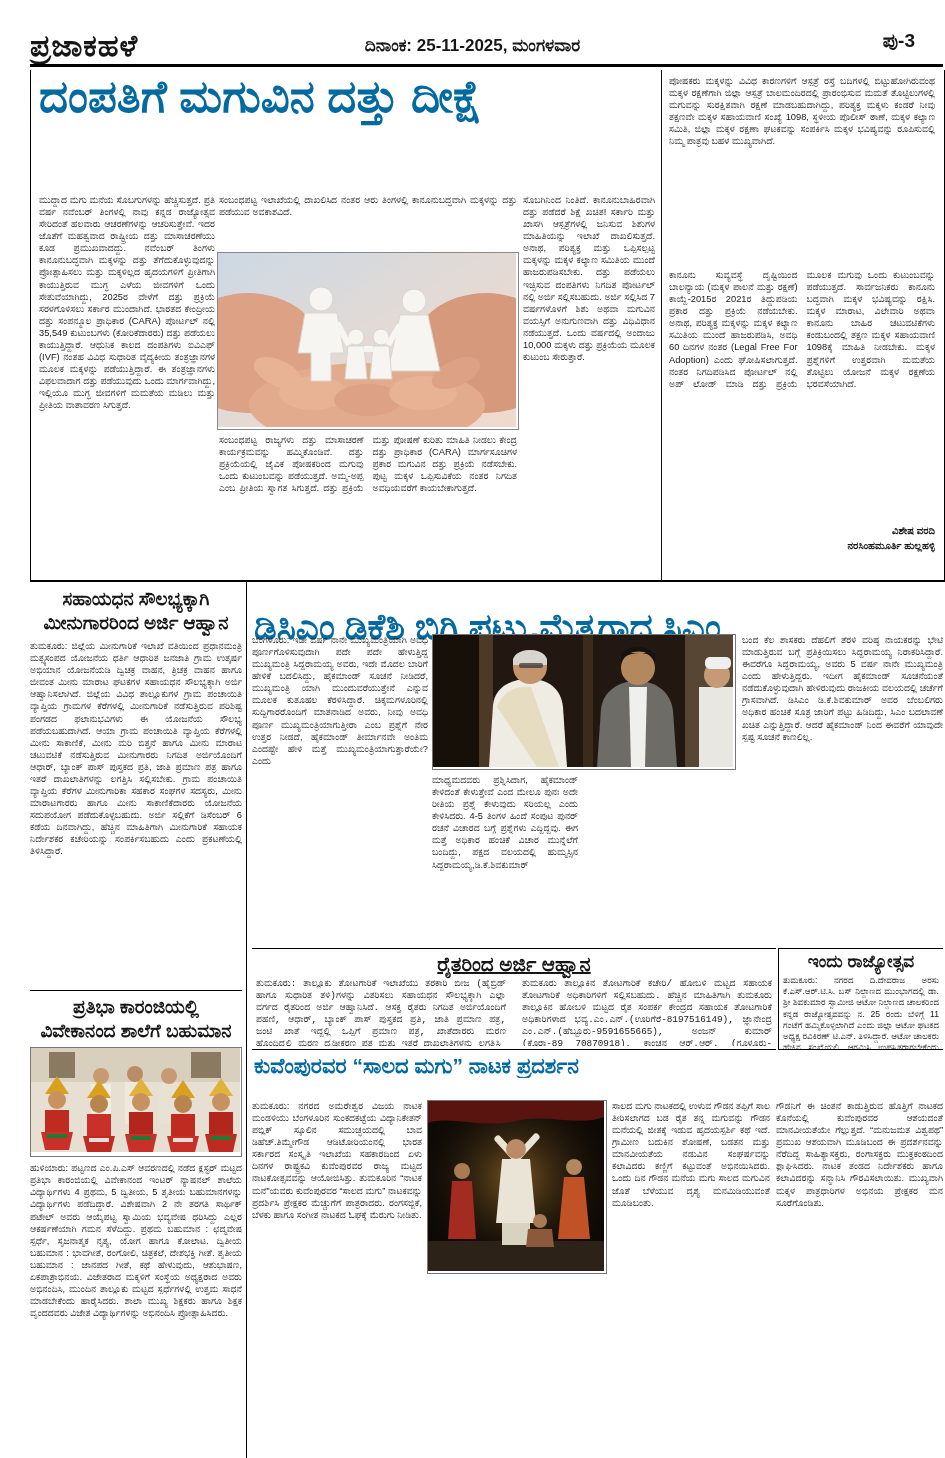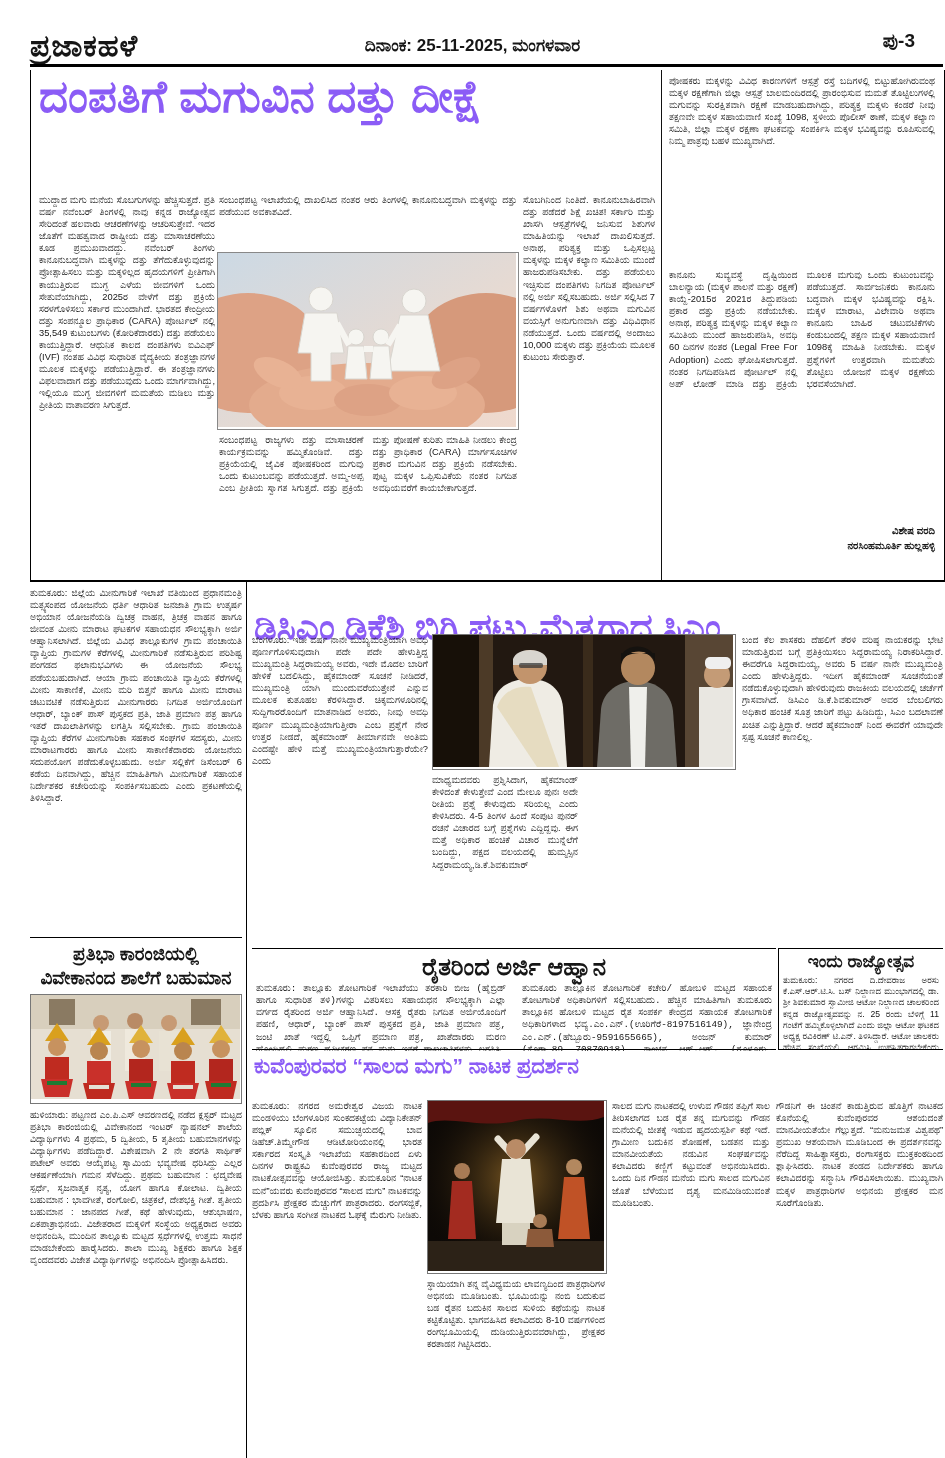--- a/index.html
+++ b/index.html
@@ -7,21 +7,21 @@
         font-family:"Liberation Sans","DejaVu Sans",sans-serif;color:#161616;}
   .abs{position:absolute;}
   
   #masthead{left:30px;top:28px;font-size:30px;font-weight:bold;letter-spacing:1px;font-family:"DejaVu Serif",serif;}
   #dateline{left:0;top:36px;width:945px;text-align:center;font-size:17px;font-weight:bold;}
   #pageno{right:30px;top:30px;font-size:19px;font-weight:bold;}
   #headrule{left:30px;top:64px;width:913px;height:3px;background:#000;}
   
   .body-txt{font-size:9.3px;line-height:1.3;text-align:justify;overflow:hidden;word-break:break-word;}
   .cols2{column-count:2;column-gap:9px;}
-  .red-head{color:#8b5cf6;font-weight:800;line-height:1.13;letter-spacing:0;}
+  .red-head{color:#0369a1;font-weight:800;line-height:1.13;letter-spacing:0;}
   .blk-head{font-weight:bold;text-align:center;line-height:1.3;}
   .rule-h{background:#000;height:1px;}
   
   #lead{left:30px;top:70px;width:913px;height:510px;border-bottom:2px solid #000;border-left:1px solid #000;border-right:1px solid #000;}
   #lead-headline{left:8px;top:2px;width:618px;font-size:45px;}
   #lead-right{left:630px;top:0;width:281px;height:510px;border-left:1px solid #111;padding:5px 7px;box-sizing:border-box;}
   #lead-photo{left:186px;top:182px;width:300px;height:176px;border:1px solid #888;}
   .byline{text-align:right;font-weight:bold;font-size:10px;line-height:1.5;margin-top:6px;}
   
   #rail{left:30px;top:582px;width:217px;height:876px;border-right:1px solid #000;padding-right:4px;box-sizing:border-box;}
@@ -96,20 +96,24 @@
       <div class="body-txt" style="height:188px;">ಪೋಷಕರು ಮಕ್ಕಳನ್ನು ವಿವಿಧ ಕಾರಣಗಳಿಗೆ ಆಸ್ಪತ್ರೆ ರಸ್ತೆ ಬದಿಗಳಲ್ಲಿ ಬಿಟ್ಟುಹೋಗಿರುವಂಥ ಮಕ್ಕಳ ರಕ್ಷಣೆಗಾಗಿ ಜಿಲ್ಲಾ ಆಸ್ಪತ್ರೆ ಬಾಲಮಂದಿರದಲ್ಲಿ ಪ್ರಾರಂಭಿಸುವ ಮಮತೆ ತೊಟ್ಟಿಲುಗಳಲ್ಲಿ ಮಗುವನ್ನು ಸುರಕ್ಷಿತವಾಗಿ ರಕ್ಷಣೆ ಮಾಡಬಹುದಾಗಿದ್ದು, ಪರಿತ್ಯಕ್ತ ಮಕ್ಕಳು ಕಂಡರೆ ನೀವು ತಕ್ಷಣವೇ ಮಕ್ಕಳ ಸಹಾಯವಾಣಿ ಸಂಖ್ಯೆ 1098, ಸ್ಥಳೀಯ ಪೊಲೀಸ್ ಠಾಣೆ, ಮಕ್ಕಳ ಕಲ್ಯಾಣ ಸಮಿತಿ, ಜಿಲ್ಲಾ ಮಕ್ಕಳ ರಕ್ಷಣಾ ಘಟಕವನ್ನು ಸಂಪರ್ಕಿಸಿ ಮಕ್ಕಳ ಭವಿಷ್ಯವನ್ನು ರೂಪಿಸುವಲ್ಲಿ ನಿಮ್ಮ ಪಾತ್ರವು ಬಹಳ ಮುಖ್ಯವಾಗಿದೆ.</div>
       <div class="body-txt cols2" style="height:248px;margin-top:6px;">ಕಾನೂನು ಸುವ್ಯವಸ್ಥೆ ದೃಷ್ಟಿಯಿಂದ ಬಾಲನ್ಯಾಯ (ಮಕ್ಕಳ ಪಾಲನೆ ಮತ್ತು ರಕ್ಷಣೆ) ಕಾಯ್ದೆ-2015ರ 2021ರ ತಿದ್ದುಪಡಿಯ ಪ್ರಕಾರ ದತ್ತು ಪ್ರಕ್ರಿಯೆ ನಡೆಯಬೇಕು. ಅನಾಥ, ಪರಿತ್ಯಕ್ತ ಮಕ್ಕಳನ್ನು ಮಕ್ಕಳ ಕಲ್ಯಾಣ ಸಮಿತಿಯ ಮುಂದೆ ಹಾಜರುಪಡಿಸಿ, ಅವಧಿ 60 ದಿನಗಳ ನಂತರ (Legal Free For Adoption) ಎಂದು ಘೋಷಿಸಲಾಗುತ್ತದೆ. ನಂತರ ನಿಗದಿಪಡಿಸಿದ ಪೋರ್ಟಲ್ ನಲ್ಲಿ ಅಪ್ ಲೋಡ್ ಮಾಡಿ ದತ್ತು ಪ್ರಕ್ರಿಯೆ ಮೂಲಕ ಮಗುವು ಒಂದು ಕುಟುಂಬವನ್ನು ಪಡೆಯುತ್ತದೆ. ಸಾರ್ವಜನಿಕರು ಕಾನೂನು ಬದ್ಧವಾಗಿ ಮಕ್ಕಳ ಭವಿಷ್ಯವನ್ನು ರಕ್ಷಿಸಿ. ಮಕ್ಕಳ ಮಾರಾಟ, ವಿಲೇವಾರಿ ಅಥವಾ ಕಾನೂನು ಬಾಹಿರ ಚಟುವಟಿಕೆಗಳು ಕಂಡುಬಂದಲ್ಲಿ ತಕ್ಷಣ ಮಕ್ಕಳ ಸಹಾಯವಾಣಿ 1098ಕ್ಕೆ ಮಾಹಿತಿ ನೀಡಬೇಕು. ಮಕ್ಕಳ ಪ್ರಶ್ನೆಗಳಿಗೆ ಉತ್ತರವಾಗಿ ಮಮತೆಯ ತೊಟ್ಟಿಲು ಯೋಜನೆ ಮಕ್ಕಳ ರಕ್ಷಣೆಯ ಭರವಸೆಯಾಗಿದೆ.</div>
       <div class="byline">
         <div>ವಿಶೇಷ ವರದಿ</div>
         <div>ನರಸಿಂಹಮೂರ್ತಿ ಹುಲ್ಲಹಳ್ಳಿ</div>
       </div>
     </div>
   </div>
 
   <div class="abs" id="rail">
+    <div class="blk-head" style="font-size:18.5px;padding-top:5px;">
+      <div>ಸಹಾಯಧನ ಸೌಲಭ್ಯಕ್ಕಾಗಿ</div>
+      <div>ಮೀನುಗಾರರಿಂದ ಅರ್ಜಿ ಆಹ್ವಾನ</div>
+    </div>
     <div class="body-txt" style="height:346px;margin-top:5px;">ತುಮಕೂರು: ಜಿಲ್ಲೆಯ ಮೀನುಗಾರಿಕೆ ಇಲಾಖೆ ವತಿಯಿಂದ ಪ್ರಧಾನಮಂತ್ರಿ ಮತ್ಸ್ಯಸಂಪದ ಯೋಜನೆಯ ಧರ್ತಿ ಆಧಾರಿತ ಜನಜಾತಿ ಗ್ರಾಮ ಉತ್ಕರ್ಷ ಅಭಿಯಾನ ಯೋಜನೆಯಡಿ ದ್ವಿಚಕ್ರ ವಾಹನ, ತ್ರಿಚಕ್ರ ವಾಹನ ಹಾಗೂ ಜೀವಂತ ಮೀನು ಮಾರಾಟ ಘಟಕಗಳ ಸಹಾಯಧನ ಸೌಲಭ್ಯಕ್ಕಾಗಿ ಅರ್ಜಿ ಆಹ್ವಾನಿಸಲಾಗಿದೆ. ಜಿಲ್ಲೆಯ ವಿವಿಧ ತಾಲ್ಲೂಕುಗಳ ಗ್ರಾಮ ಪಂಚಾಯಿತಿ ವ್ಯಾಪ್ತಿಯ ಗ್ರಾಮಗಳ ಕೆರೆಗಳಲ್ಲಿ ಮೀನುಗಾರಿಕೆ ನಡೆಸುತ್ತಿರುವ ಪರಿಶಿಷ್ಟ ಪಂಗಡದ ಫಲಾನುಭವಿಗಳು ಈ ಯೋಜನೆಯ ಸೌಲಭ್ಯ ಪಡೆಯಬಹುದಾಗಿದೆ. ಆಯಾ ಗ್ರಾಮ ಪಂಚಾಯಿತಿ ವ್ಯಾಪ್ತಿಯ ಕೆರೆಗಳಲ್ಲಿ ಮೀನು ಸಾಕಾಣಿಕೆ, ಮೀನು ಮರಿ ಬಿತ್ತನೆ ಹಾಗೂ ಮೀನು ಮಾರಾಟ ಚಟುವಟಿಕೆ ನಡೆಸುತ್ತಿರುವ ಮೀನುಗಾರರು ನಿಗದಿತ ಅರ್ಜಿಯೊಂದಿಗೆ ಆಧಾರ್, ಬ್ಯಾಂಕ್ ಪಾಸ್ ಪುಸ್ತಕದ ಪ್ರತಿ, ಜಾತಿ ಪ್ರಮಾಣ ಪತ್ರ ಹಾಗೂ ಇತರೆ ದಾಖಲಾತಿಗಳನ್ನು ಲಗತ್ತಿಸಿ ಸಲ್ಲಿಸಬೇಕು. ಗ್ರಾಮ ಪಂಚಾಯಿತಿ ವ್ಯಾಪ್ತಿಯ ಕೆರೆಗಳ ಮೀನುಗಾರಿಕಾ ಸಹಕಾರ ಸಂಘಗಳ ಸದಸ್ಯರು, ಮೀನು ಮಾರಾಟಗಾರರು ಹಾಗೂ ಮೀನು ಸಾಕಾಣಿಕೆದಾರರು ಯೋಜನೆಯ ಸದುಪಯೋಗ ಪಡೆದುಕೊಳ್ಳಬಹುದು. ಅರ್ಜಿ ಸಲ್ಲಿಕೆಗೆ ಡಿಸೆಂಬರ್ 6 ಕಡೆಯ ದಿನವಾಗಿದ್ದು, ಹೆಚ್ಚಿನ ಮಾಹಿತಿಗಾಗಿ ಮೀನುಗಾರಿಕೆ ಸಹಾಯಕ ನಿರ್ದೇಶಕರ ಕಚೇರಿಯನ್ನು ಸಂಪರ್ಕಿಸಬಹುದು ಎಂದು ಪ್ರಕಟಣೆಯಲ್ಲಿ ತಿಳಿಸಿದ್ದಾರೆ.</div>
     <div class="rule-h" style="margin:4px 0;"></div>
     <div class="blk-head" style="font-size:18.5px;">
       <div>ಪ್ರತಿಭಾ ಕಾರಂಜಿಯಲ್ಲಿ</div>
       <div>ವಿವೇಕಾನಂದ ಶಾಲೆಗೆ ಬಹುಮಾನ</div>
     </div>
 
     <div class="photo-frame" style="margin-top:4px;">
       <svg width="209" height="104" viewBox="0 0 209 104">
         <rect width="209" height="104" fill="#e6dfd2"></rect>
@@ -199,21 +203,21 @@
           <path d="M188,28 C188,14 220,12 222,26 L222,22 C216,8 192,8 188,22 Z" fill="#15120f"></path>
           <path d="M188,28 C190,16 218,14 222,26 L222,18 L188,18 Z" fill="#15120f"></path>
         </g>
       </svg>
     </div>
     <div class="abs body-txt" style="left:180px;top:192px;width:146px;height:172px;">ಮಾಧ್ಯಮದವರು ಪ್ರಶ್ನಿಸಿದಾಗ, ಹೈಕಮಾಂಡ್ ಕೇಳಿದಂತೆ ಕೇಳುತ್ತೇವೆ ಎಂದ ಮೇಲೂ ಪುನಃ ಅದೇ ರೀತಿಯ ಪ್ರಶ್ನೆ ಕೇಳುವುದು ಸರಿಯಲ್ಲ ಎಂದು ಕೇಳಿಸಿದರು. 4-5 ತಿಂಗಳ ಹಿಂದೆ ಸಂಪುಟ ಪುನರ್ ರಚನೆ ವಿಚಾರದ ಬಗ್ಗೆ ಪ್ರಶ್ನೆಗಳು ಎದ್ದಿದ್ದವು. ಈಗ ಮತ್ತೆ ಅಧಿಕಾರ ಹಂಚಿಕೆ ವಿಚಾರ ಮುನ್ನೆಲೆಗೆ ಬಂದಿದ್ದು, ಪಕ್ಷದ ವಲಯದಲ್ಲಿ ಹುಮ್ಮಸ್ಸಿನ ಸಿದ್ದರಾಮಯ್ಯ,ಡಿ.ಕೆ.ಶಿವಕುಮಾರ್</div>
     <div class="abs body-txt" style="left:490px;top:52px;width:201px;height:312px;">ಬಂದ ಕೆಲ ಶಾಸಕರು ದೆಹಲಿಗೆ ತೆರಳಿ ವರಿಷ್ಠ ನಾಯಕರನ್ನು ಭೇಟಿ ಮಾಡುತ್ತಿರುವ ಬಗ್ಗೆ ಪ್ರತಿಕ್ರಿಯಿಸಲು ಸಿದ್ದರಾಮಯ್ಯ ನಿರಾಕರಿಸಿದ್ದಾರೆ. ಈವರೆಗೂ ಸಿದ್ದರಾಮಯ್ಯ, ಅವರು 5 ವರ್ಷ ನಾನೇ ಮುಖ್ಯಮಂತ್ರಿ ಎಂದು ಹೇಳುತ್ತಿದ್ದರು. ಇದೀಗ ಹೈಕಮಾಂಡ್ ಸೂಚನೆಯಂತೆ ನಡೆದುಕೊಳ್ಳುವುದಾಗಿ ಹೇಳಿರುವುದು ರಾಜಕೀಯ ವಲಯದಲ್ಲಿ ಚರ್ಚೆಗೆ ಗ್ರಾಸವಾಗಿದೆ. ಡಿಸಿಎಂ ಡಿ.ಕೆ.ಶಿವಕುಮಾರ್ ಅವರ ಬೆಂಬಲಿಗರು ಅಧಿಕಾರ ಹಂಚಿಕೆ ಸೂತ್ರ ಜಾರಿಗೆ ಪಟ್ಟು ಹಿಡಿದಿದ್ದು, ಸಿಎಂ ಬದಲಾವಣೆ ಖಚಿತ ಎನ್ನುತ್ತಿದ್ದಾರೆ. ಆದರೆ ಹೈಕಮಾಂಡ್ ನಿಂದ ಈವರೆಗೆ ಯಾವುದೇ ಸ್ಪಷ್ಟ ಸೂಚನೆ ಕಾಣಲಿಲ್ಲ.</div>
   </div>
 
   <div class="abs" id="farmers">
-    <div class="blk-head" style="font-size:24px;">ರೈತರಿಂದ ಅರ್ಜಿ ಆಹ್ವಾನ</div>
+    <div class="blk-head" style="font-size:20px;text-decoration:underline;">ರೈತರಿಂದ ಅರ್ಜಿ ಆಹ್ವಾನ</div>
     <div style="display:flex;gap:16px;margin-top:1px;font-family:Liberation Mono, monospace;">
       <div class="body-txt" style="width:50%;height:68px;">ತುಮಕೂರು: ತಾಲ್ಲೂಕು ತೋಟಗಾರಿಕೆ ಇಲಾಖೆಯು ತರಕಾರಿ ಬೀಜ (ಹೈಬ್ರಿಡ್ ಹಾಗೂ ಸುಧಾರಿತ ತಳಿ)ಗಳನ್ನು ವಿತರಿಸಲು ಸಹಾಯಧನ ಸೌಲಭ್ಯಕ್ಕಾಗಿ ಎಲ್ಲಾ ವರ್ಗದ ರೈತರಿಂದ ಅರ್ಜಿ ಆಹ್ವಾನಿಸಿದೆ. ಆಸಕ್ತ ರೈತರು ನಿಗದಿತ ಅರ್ಜಿಯೊಂದಿಗೆ ಪಹಣಿ, ಆಧಾರ್, ಬ್ಯಾಂಕ್ ಪಾಸ್ ಪುಸ್ತಕದ ಪ್ರತಿ, ಜಾತಿ ಪ್ರಮಾಣ ಪತ್ರ, ಜಂಟಿ ಖಾತೆ ಇದ್ದಲ್ಲಿ ಒಪ್ಪಿಗೆ ಪ್ರಮಾಣ ಪತ್ರ, ಖಾತೆದಾರರು ಮರಣ ಹೊಂದಿದ್ದಲ್ಲಿ ಮರಣ ದೃಢೀಕರಣ ಪತ್ರ ಮತ್ತು ಇತರೆ ದಾಖಲಾತಿಗಳನ್ನು ಲಗತ್ತಿಸಿ</div>
       <div class="body-txt" style="width:50%;height:68px;">ತುಮಕೂರು ತಾಲ್ಲೂಕಿನ ತೋಟಗಾರಿಕೆ ಕಚೇರಿ/ ಹೋಬಳಿ ಮಟ್ಟದ ಸಹಾಯಕ ತೋಟಗಾರಿಕೆ ಅಧಿಕಾರಿಗಳಿಗೆ ಸಲ್ಲಿಸಬಹುದು. ಹೆಚ್ಚಿನ ಮಾಹಿತಿಗಾಗಿ ತುಮಕೂರು ತಾಲ್ಲೂಕಿನ ಹೋಬಳಿ ಮಟ್ಟದ ರೈತ ಸಂಪರ್ಕ ಕೇಂದ್ರದ ಸಹಾಯಕ ತೋಟಗಾರಿಕೆ ಅಧಿಕಾರಿಗಳಾದ ಭವ್ಯ.ಎಂ.ಎನ್.(ಊರಿಗೆರೆ-8197516149), ಜ್ಞಾನೇಂದ್ರ ಎಂ.ಎನ್.(ಹೆಬ್ಬೂರು-9591655665), ಅಂಜನ್ ಕುಮಾರ್ (ಕೊರಾ-89 70870918), ಕಾಂಚನ ಆರ್.ಆರ್. (ಗೂಳೂರು- 7338242328) ಸಂಪರ್ಕಿಸಿ</div>
     </div>
   </div>
 
   <div class="abs" id="raj">
     <div class="blk-head" style="font-size:17px;">ಇಂದು ರಾಜ್ಯೋತ್ಸವ</div>
     <div class="body-txt" style="height:74px;margin-top:2px;font-size:8.6px;">ತುಮಕೂರು: ನಗರದ ದಿ.ದೇವರಾಜ ಅರಸು ಕೆ.ಎಸ್.ಆರ್.ಟಿ.ಸಿ. ಬಸ್ ನಿಲ್ದಾಣದ ಮುಂಭಾಗದಲ್ಲಿ ಡಾ. ಶ್ರೀ ಶಿವಕುಮಾರ ಸ್ವಾಮೀಜಿ ಆಟೋ ನಿಲ್ದಾಣದ ಚಾಲಕರಿಂದ ಕನ್ನಡ ರಾಜ್ಯೋತ್ಸವವನ್ನು ನ. 25 ರಂದು ಬೆಳಿಗ್ಗೆ 11 ಗಂಟೆಗೆ ಹಮ್ಮಿಕೊಳ್ಳಲಾಗಿದೆ ಎಂದು ಜಿಲ್ಲಾ ಆಟೋ ಘಟಕದ ಅಧ್ಯಕ್ಷ ರವಿಕಿರಣ್ ಟಿ.ಎನ್. ತಿಳಿಸಿದ್ದಾರೆ. ಆಟೋ ಚಾಲಕರು ಹೆಚ್ಚಿನ ಸಂಖ್ಯೆಯಲ್ಲಿ ಆಗಮಿಸಿ ಉಪಸ್ಥಿತರಾಗಬೇಕೆಂದು ಉಪಾಧ್ಯಕ್ಷರುಗಳಾದ ಅಂಥ್ರಸ್ ಪಾಷಾ, ಸೌಮ್ಯ ಆಲಿಂ ಪ್ರಕಟಣೆಯಲ್ಲಿ ಮನವಿ ಮಾಡಿದ್ದಾರೆ.</div>
   </div>
@@ -249,18 +253,17 @@
             <circle cx="146" cy="66" r="8" fill="#b3885f"></circle>
             <path d="M136,76 L156,76 L162,138 L130,138 Z" fill="#c05226"></path>
           </g>
 
         <g>
             <circle cx="112" cy="120" r="7" fill="#a87b55"></circle>
             <path d="M100,128 L124,128 L126,146 L98,146 Z" fill="#8c5a3a"></path>
           </g>
       </svg>
     </div>
-    <div class="abs body-txt" style="left:175px;top:226px;width:178px;height:178px;">ಸ್ಥಾಯಿಯಾಗಿ ತನ್ನ ವೈವಿಧ್ಯಮಯ ಲಾವಣ್ಯದಿಂದ ಪಾತ್ರಧಾರಿಗಳ ಅಭಿನಯ ಮೂಡಿಬಂತು. ಭೂಮಿಯನ್ನು ನಂಬಿ ಬದುಕುವ ಬಡ ರೈತನ ಬದುಕಿನ ಸಾಲದ ಸುಳಿಯ ಕಥೆಯನ್ನು ನಾಟಕ ಕಟ್ಟಿಕೊಟ್ಟಿತು. ಭಾಗವಹಿಸಿದ ಕಲಾವಿದರು 8-10 ವರ್ಷಗಳಿಂದ ರಂಗಭೂಮಿಯಲ್ಲಿ ದುಡಿಯುತ್ತಿರುವವರಾಗಿದ್ದು, ಪ್ರೇಕ್ಷಕರ ಕರತಾಡನ ಗಿಟ್ಟಿಸಿದರು.</div>
     <div class="abs body-txt" style="left:360px;top:48px;width:158px;height:356px;">ಸಾಲದ ಮಗು ನಾಟಕದಲ್ಲಿ ಉಳುವ ಗೌಡನ ತಪ್ಪಿಗೆ ಸಾಲ ತೀರಿಸಲಾಗದ ಬಡ ರೈತ ತನ್ನ ಮಗುವನ್ನು ಗೌಡನ ಮನೆಯಲ್ಲಿ ಜೀತಕ್ಕೆ ಇಡುವ ಹೃದಯಸ್ಪರ್ಶಿ ಕಥೆ ಇದೆ. ಗ್ರಾಮೀಣ ಬದುಕಿನ ಶೋಷಣೆ, ಬಡತನ ಮತ್ತು ಮಾನವೀಯತೆಯ ನಡುವಿನ ಸಂಘರ್ಷವನ್ನು ಕಲಾವಿದರು ಕಣ್ಣಿಗೆ ಕಟ್ಟುವಂತೆ ಅಭಿನಯಿಸಿದರು. ಒಂದು ದಿನ ಗೌಡನ ಮನೆಯ ಮಗು ಸಾಲದ ಮಗುವಿನ ಜೊತೆ ಬೆಳೆಯುವ ದೃಶ್ಯ ಮನಮಿಡಿಯುವಂತೆ ಮೂಡಿಬಂತು.</div>
     <div class="abs body-txt" style="left:524px;top:48px;width:167px;height:356px;">ಗೌಡನಿಗೆ ಈ ಚಿಂತನೆ ಕಾಡುತ್ತಿರುವ ಹೊತ್ತಿಗೆ ನಾಟಕದ ಕೊನೆಯಲ್ಲಿ ಕುವೆಂಪುರವರ ಆಶಯದಂತೆ ಮಾನವೀಯತೆಯೇ ಗೆಲ್ಲುತ್ತದೆ. “ಮನುಜಮತ ವಿಶ್ವಪಥ” ಪ್ರಮುಖ ಆಶಯವಾಗಿ ಮೂಡಿಬಂದ ಈ ಪ್ರದರ್ಶನವನ್ನು ನೆರೆದಿದ್ದ ಸಾಹಿತ್ಯಾಸಕ್ತರು, ರಂಗಾಸಕ್ತರು ಮುಕ್ತಕಂಠದಿಂದ ಶ್ಲಾಘಿಸಿದರು. ನಾಟಕ ತಂಡದ ನಿರ್ದೇಶಕರು ಹಾಗೂ ಕಲಾವಿದರನ್ನು ಸನ್ಮಾನಿಸಿ ಗೌರವಿಸಲಾಯಿತು. ಮುಖ್ಯವಾಗಿ ಮಕ್ಕಳ ಪಾತ್ರಧಾರಿಗಳ ಅಭಿನಯ ಪ್ರೇಕ್ಷಕರ ಮನ ಸೂರೆಗೊಂಡಿತು.</div>
   </div>
 
 </div>
 
 </body></html>

